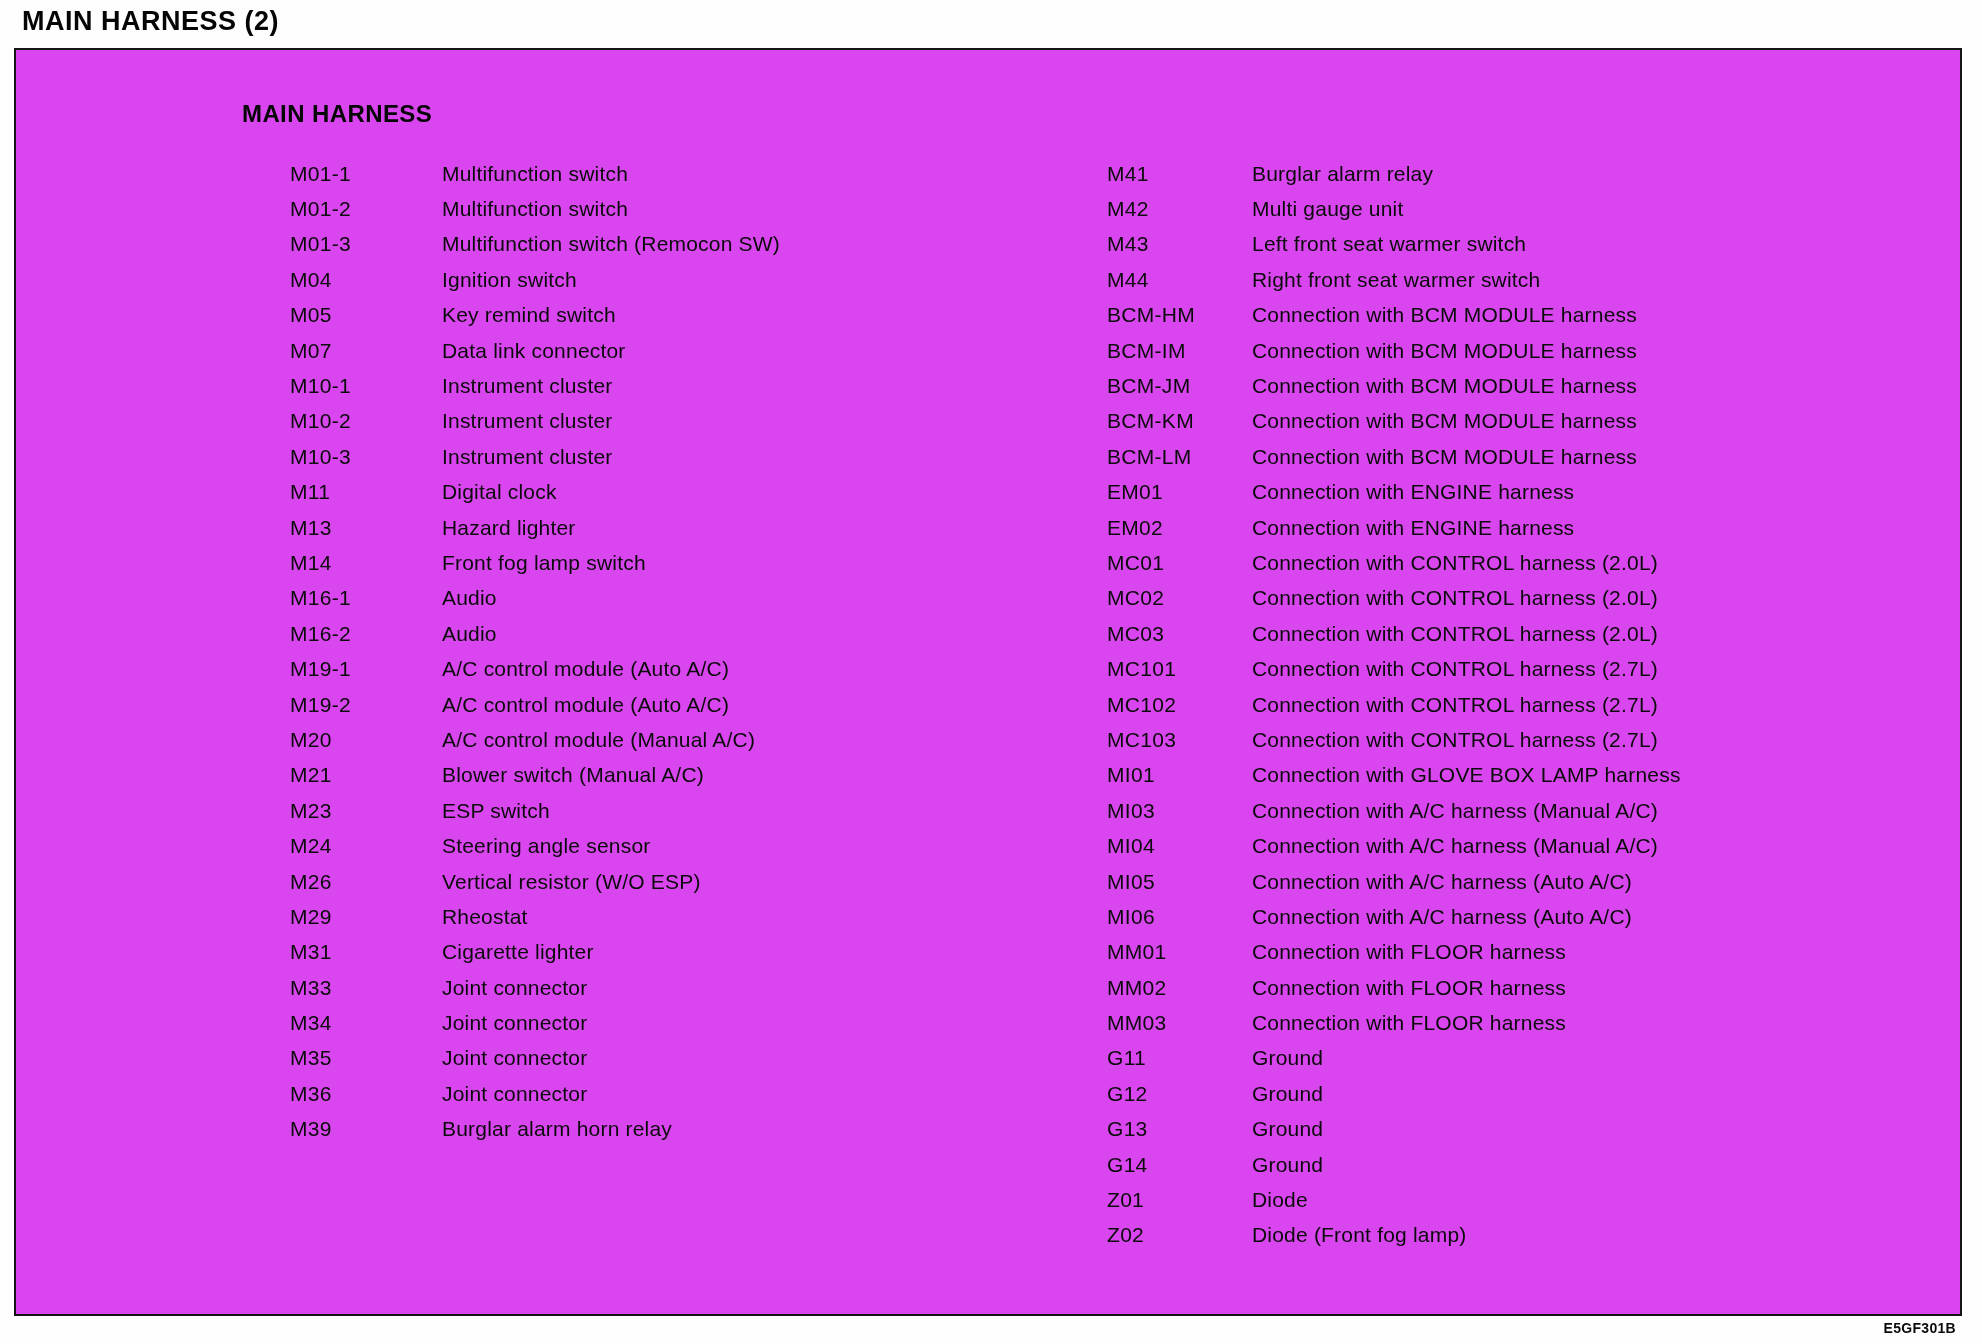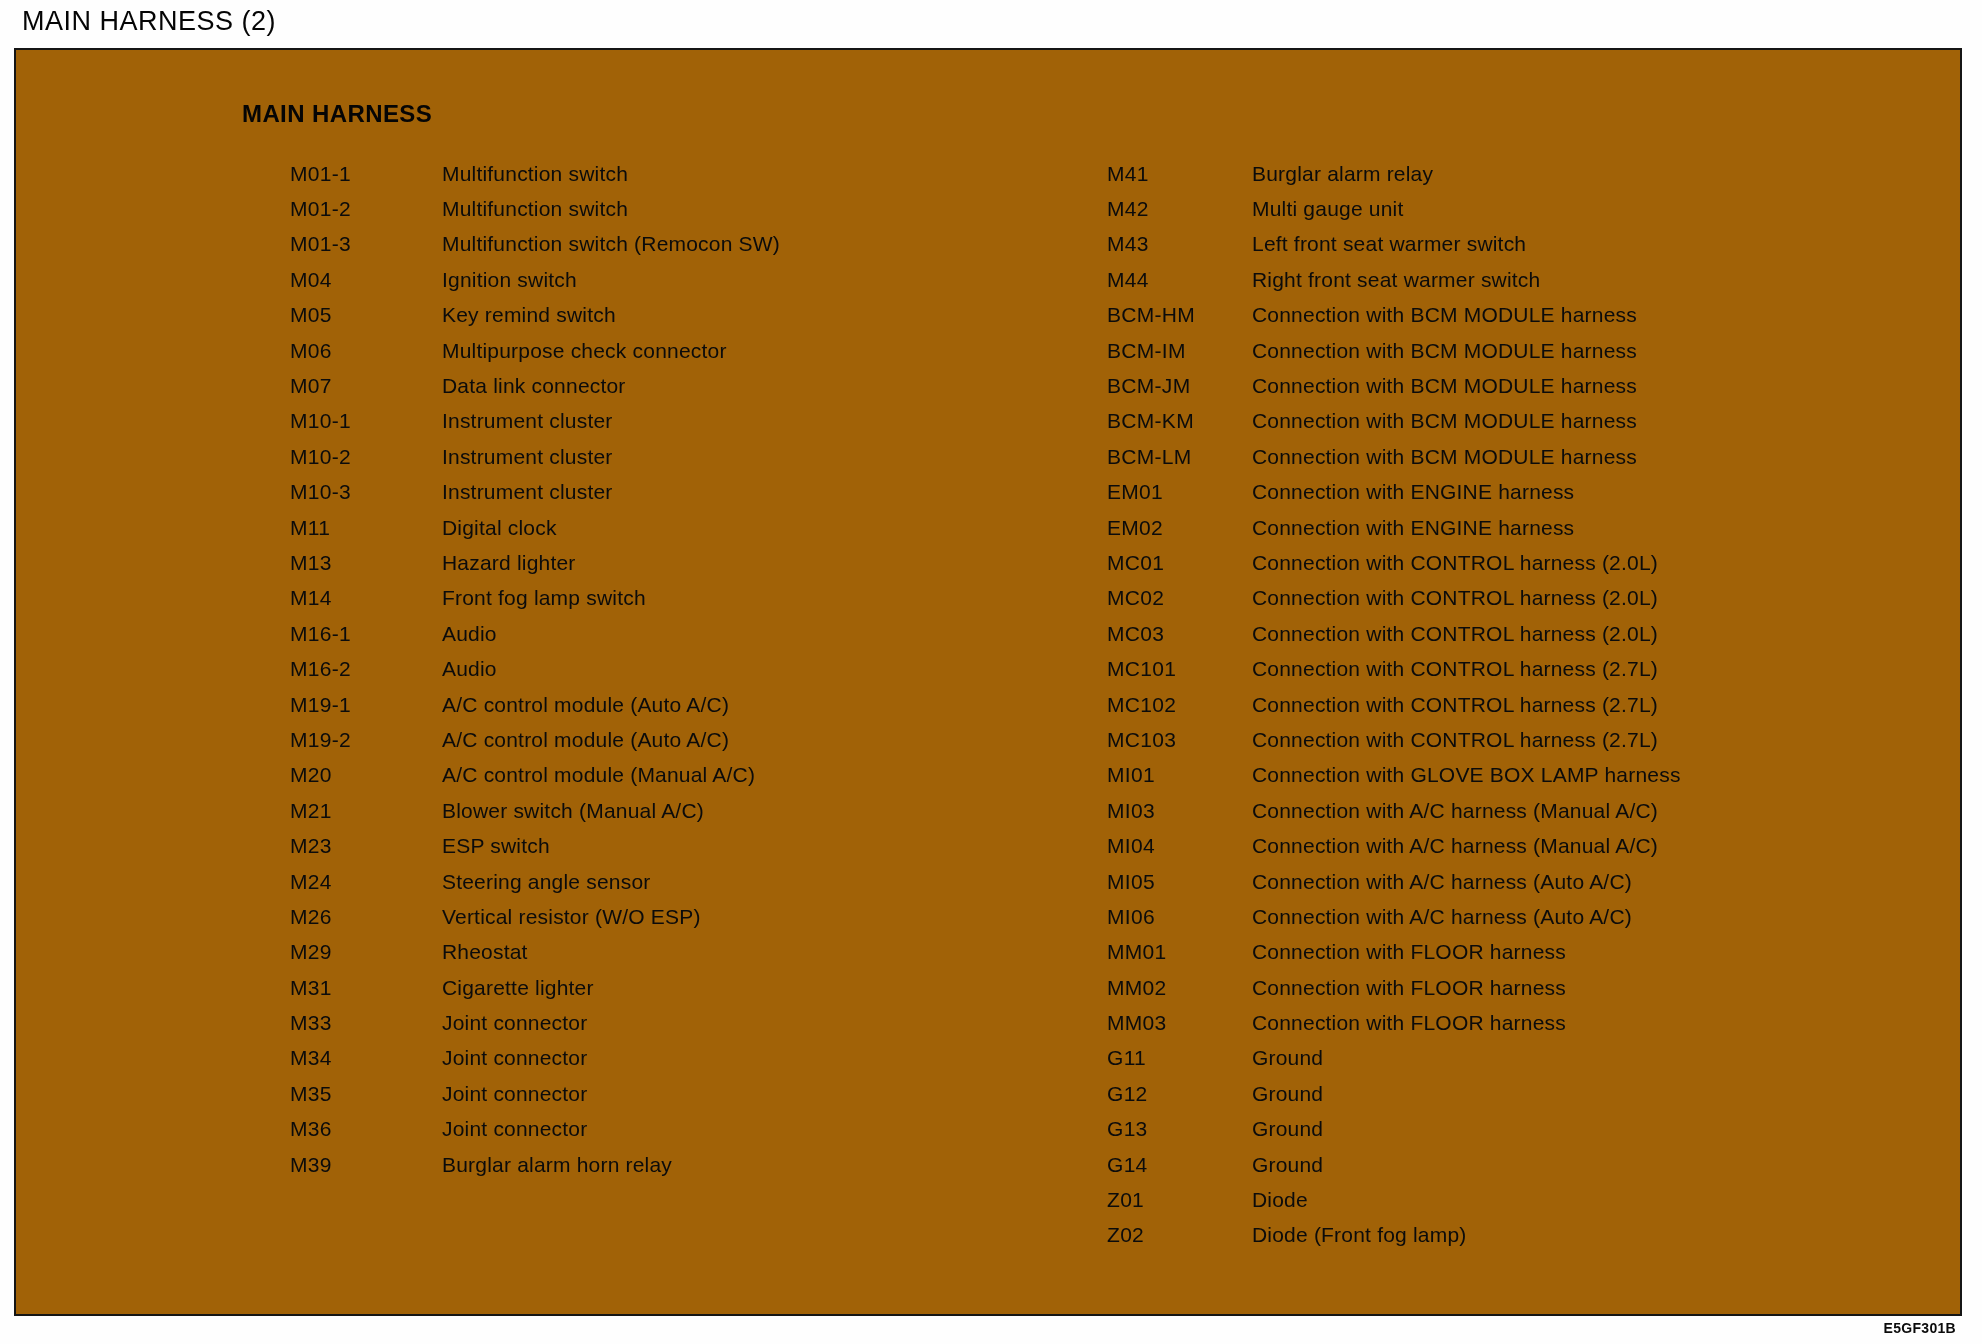--- a/index.html
+++ b/index.html
@@ -14,32 +14,32 @@
   .page {
     position: relative;
     width: 1982px;
     height: 1344px;
   }
   .page-title {
     position: absolute;
     left: 22px;
     top: 6px;
     font-size: 27px;
-    font-weight: normal;
+    font-weight: bold;
     letter-spacing: 0.5px;
     color: #050505;
   }
   .harness-box {
     position: absolute;
     left: 14px;
     top: 48px;
     width: 1948px;
     height: 1268px;
     border: 2px solid #151515;
-    background: #a16207;
+    background: #d946ef;
   }
   .box-heading {
     position: absolute;
     left: 226px;
     top: 50px;
     font-size: 24px;
     font-weight: bold;
     letter-spacing: 0.4px;
     color: #050505;
   }
@@ -102,24 +102,20 @@
         <div class="harness-row">
           <span class="code">M04</span>
           <span class="desc">Ignition switch</span>
         </div>
 
         <div class="harness-row">
           <span class="code">M05</span>
           <span class="desc">Key remind switch</span>
         </div>
 
-        <div class="harness-row">
-          <span class="code">M06</span>
-          <span class="desc">Multipurpose check connector</span>
-        </div>
 
         <div class="harness-row">
           <span class="code">M07</span>
           <span class="desc">Data link connector</span>
         </div>
 
         <div class="harness-row">
           <span class="code">M10-1</span>
           <span class="desc">Instrument cluster</span>
         </div>

